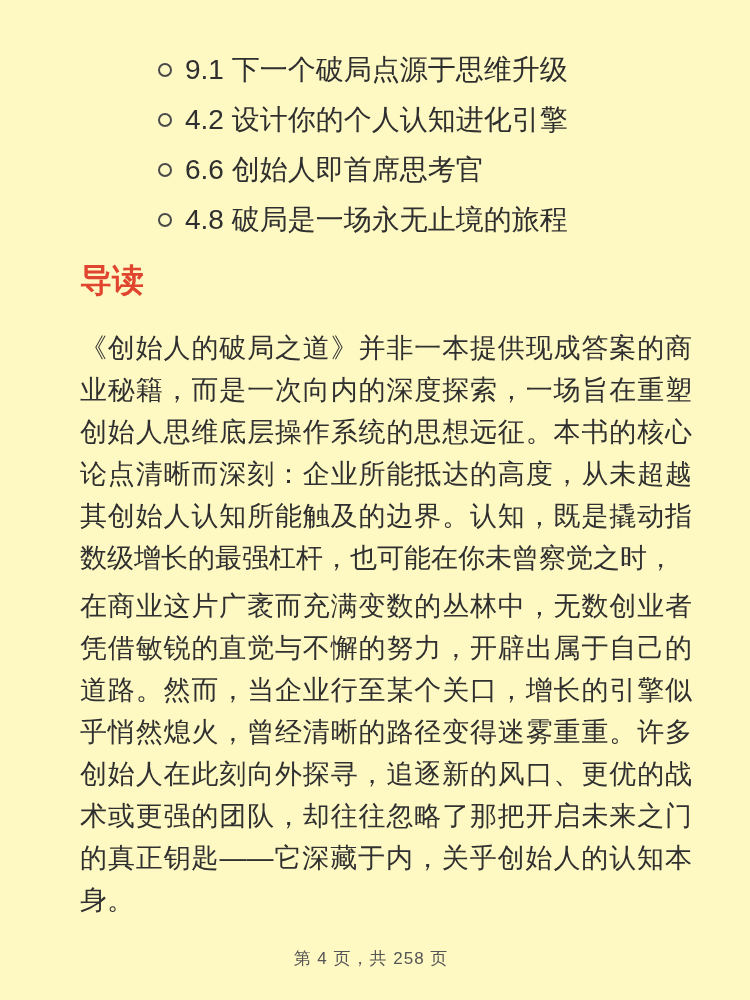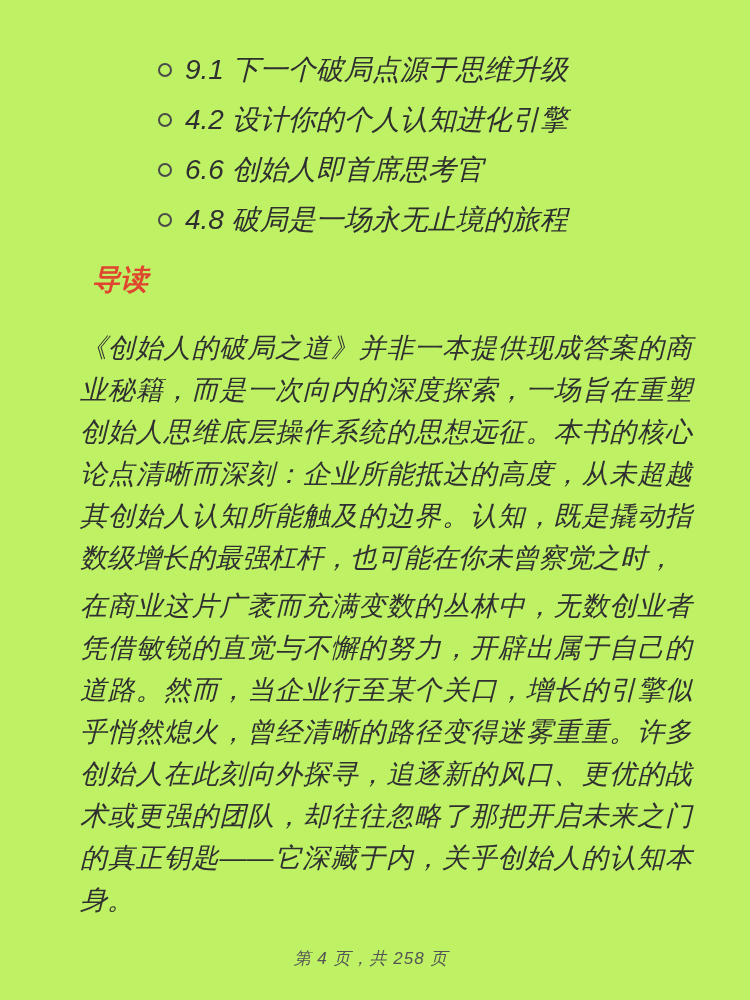--- a/index.html
+++ b/index.html
@@ -13,22 +13,21 @@
     position: relative;
     overflow: hidden;
     font-family: "Liberation Sans", "DejaVu Sans", sans-serif;
     color: #323232;
   }
   .page {
     position: absolute;
     inset: 0;
     box-sizing: border-box;
     padding: 45px 58px 0 80px;
-    background: #bef264;
-    font-style: italic;
+    background: #fef9c3;
   }
   
   .toc {
     list-style: none;
     margin: 0;
     padding: 0 0 0 78px;
   }
   .toc-item {
     display: flex;
     align-items: center;
@@ -41,22 +40,22 @@
     flex: 0 0 auto;
     width: 10px;
     height: 10px;
     border: 2px solid #4a4a4a;
     border-radius: 50%;
     margin-right: 13px;
     background: transparent;
   }
   
   .section-heading {
-    margin: 16px 0 0 12px;
-    font-size: 28px;
+    margin: 16px 0 0 0;
+    font-size: 32px;
     line-height: 38px;
     font-weight: bold;
   }
   
   .para {
     margin: 28px 0 0 0;
     font-size: 27px;
     line-height: 42px;
     color: #303030;
     text-align: justify;

